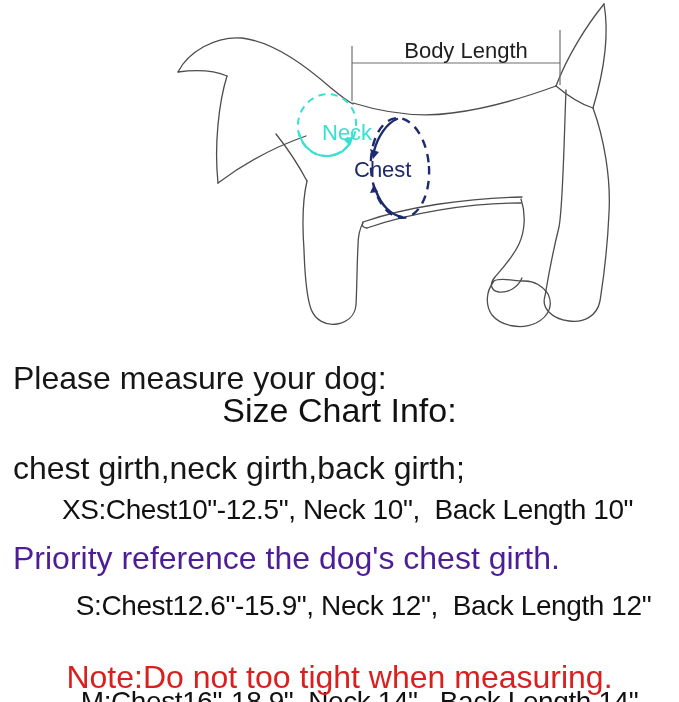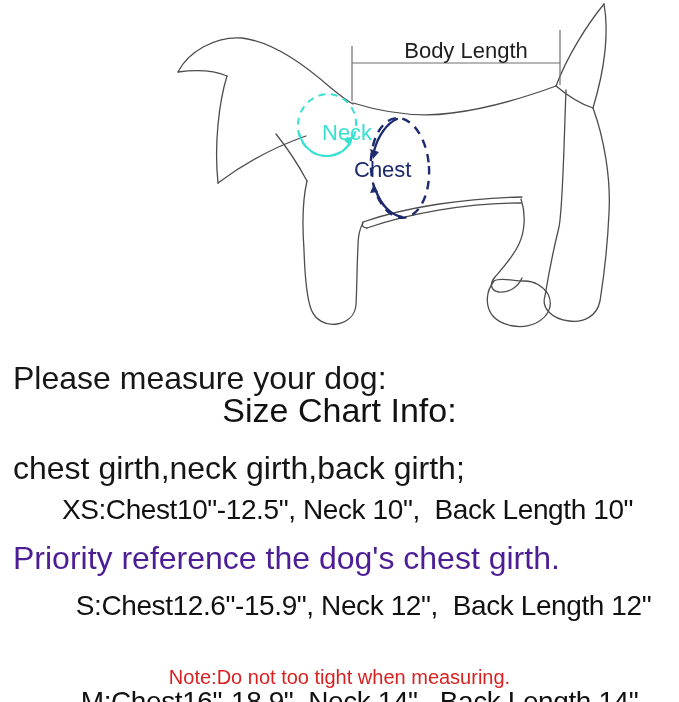--- a/index.html
+++ b/index.html
@@ -28,21 +28,21 @@
     position:absolute;left:0;top:430px;width:679px;
     font-size:28px;line-height:32px;text-align:center;
     color:#111;white-space:pre;letter-spacing:-0.4px;
   }
   .row{height:32px;}
   .r0{transform:translateX(8px);}
   .r1{transform:translateX(24px);}
   .r2{transform:translateX(20px);}
   .note{
     position:absolute;left:0;top:660px;width:679px;
-    text-align:center;font-size:20px;line-height:34px;
+    text-align:center;font-size:32px;line-height:34px;
     color:#da1f1f;white-space:pre;
   }
 </style>
 </head>
 <body>
 
 <div class="page">
 
   <svg class="diagram-svg" width="679" height="340" viewBox="0 0 679 340">
 

